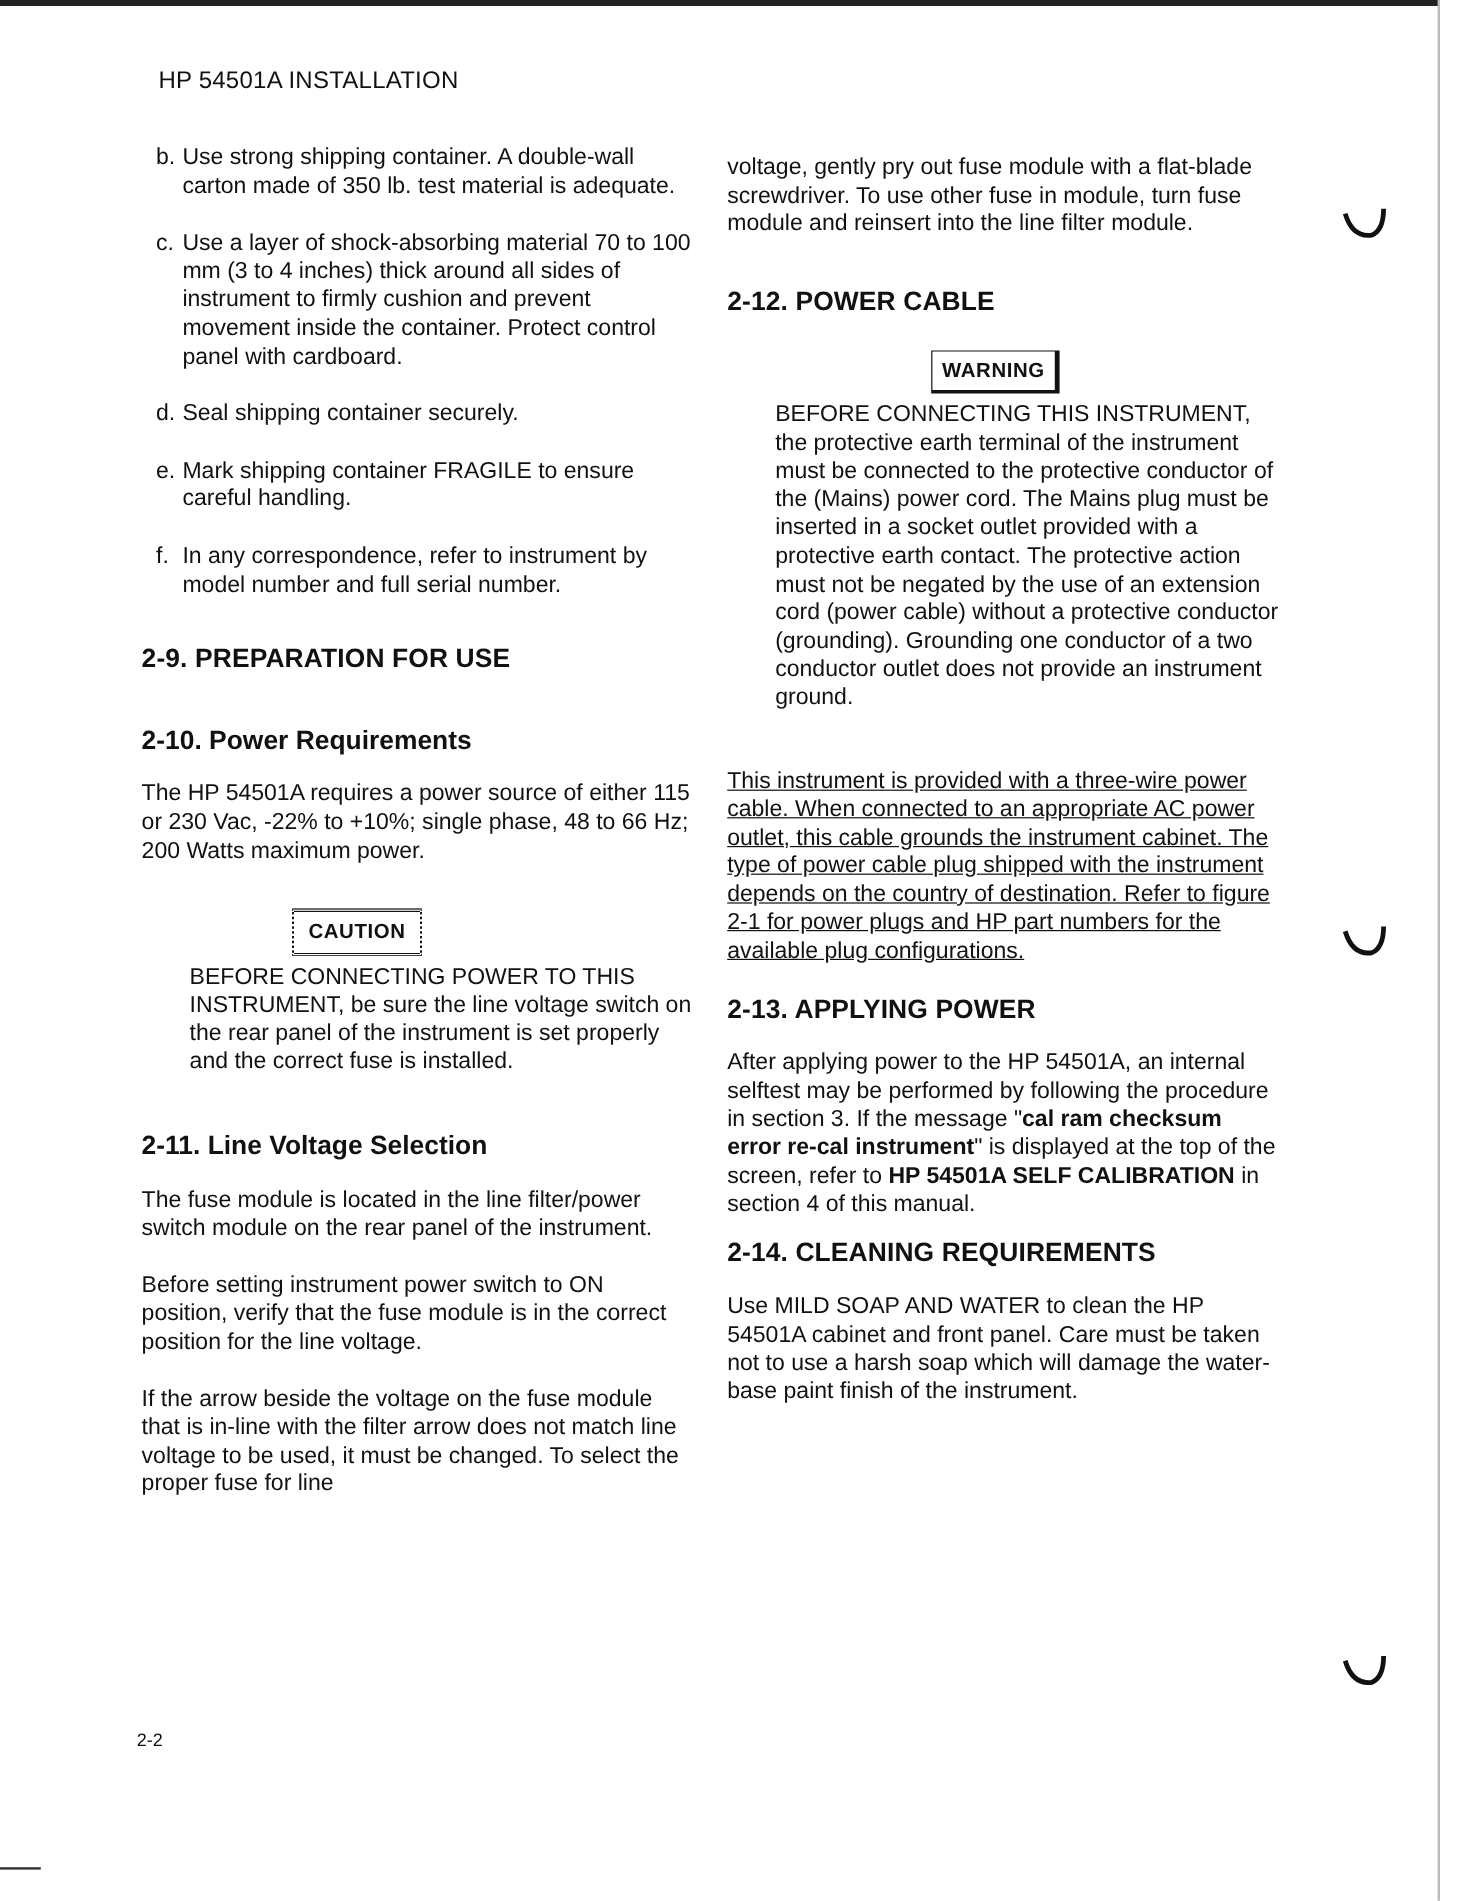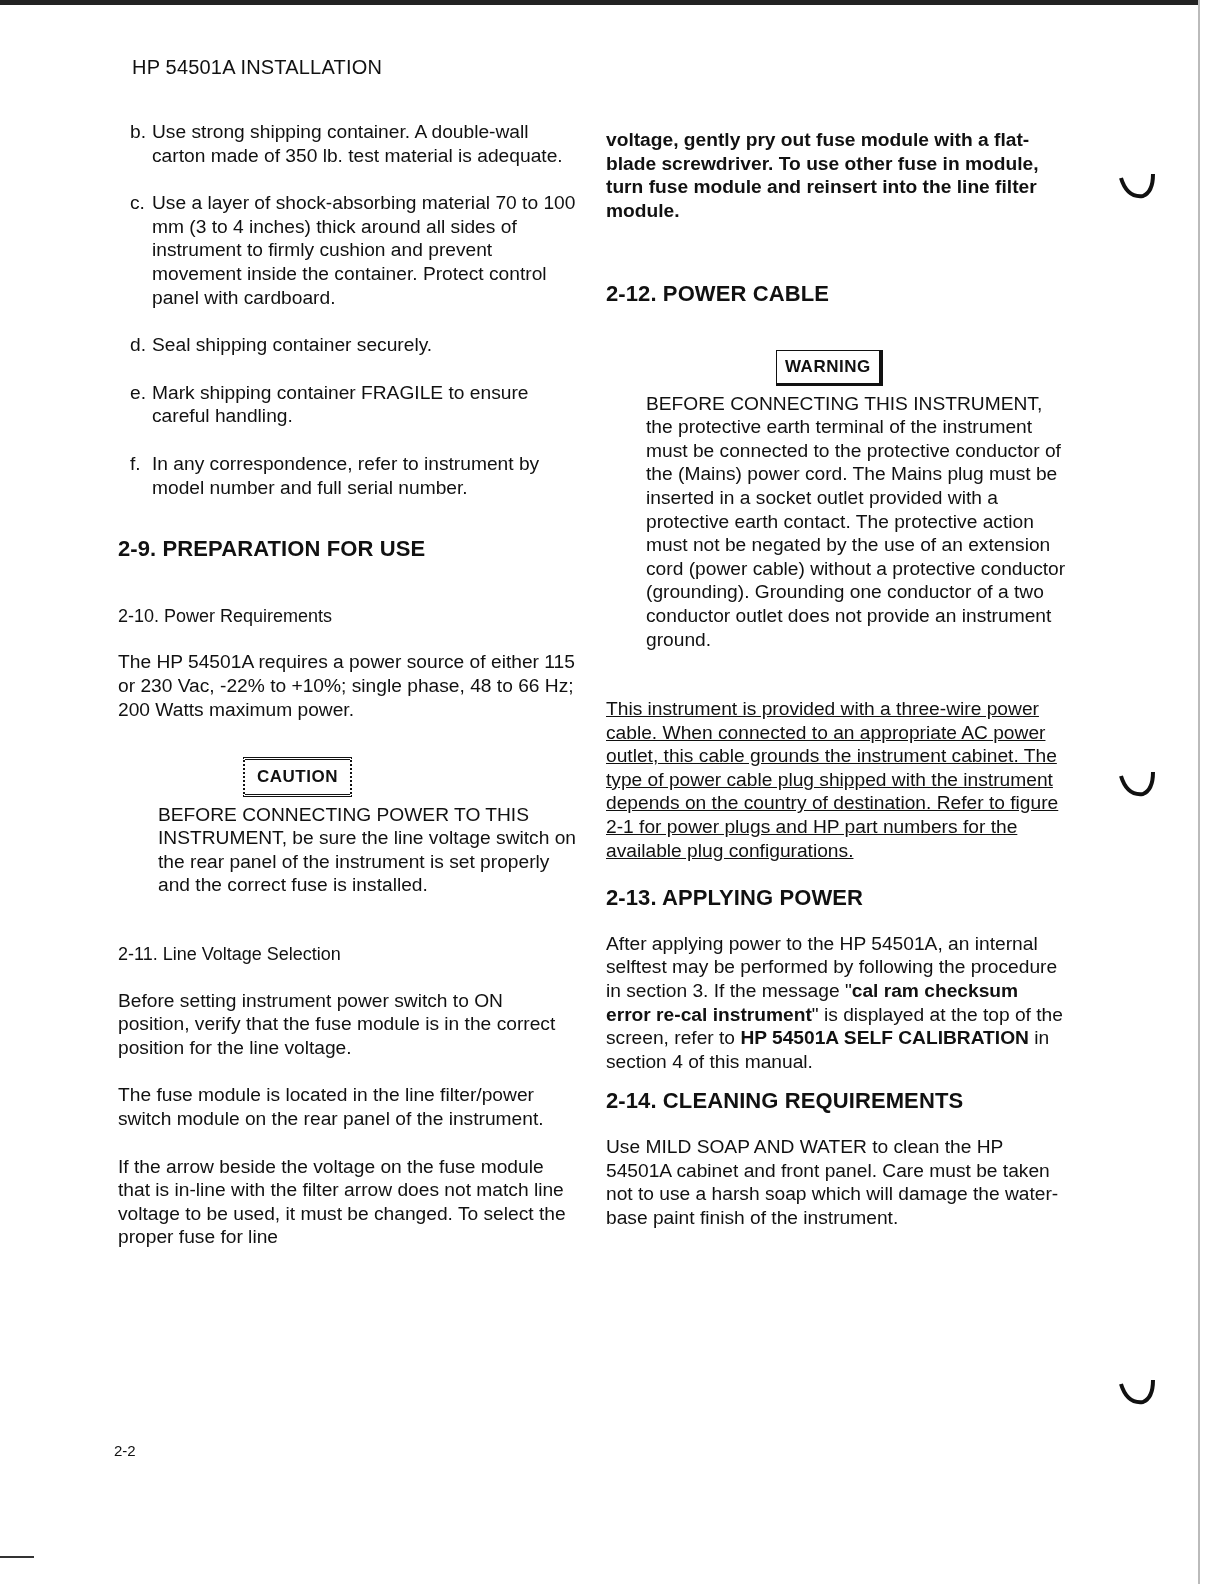--- a/index.html
+++ b/index.html
@@ -10,21 +10,21 @@
   .bottom-mark { position: absolute; left: 0; top: 1556px; width: 34px; height: 2px; background: #333; }
   .running-head { position: absolute; left: 132px; top: 56px; font-size: 20px; letter-spacing: 0.2px; }
   .page-num { position: absolute; left: 114px; top: 1442px; font-size: 15px; }
   .col { position: absolute; font-size: 19.2px; line-height: 23.6px; }
   .col-left { left: 118px; top: 120px; width: 460px; }
   .col-right { left: 606px; top: 128px; width: 460px; }
   .item { position: relative; padding-left: 34px; margin-bottom: 24px; }
   .item .marker { position: absolute; left: 12px; top: 0; }
   p { margin: 0 0 24px 0; }
   h2 { font-size: 22px; font-weight: bold; margin: 0; letter-spacing: 0.1px; }
-  h3 { font-size: 18px; font-weight: normal; margin: 0; }
+  h3 { font-size: 22px; font-weight: bold; margin: 0; }
   .notice { padding-left: 40px; margin-bottom: 24px; }
   .caution-box { display: inline-block; margin: 0 0 6px 125px; padding: 5px 12px;
                  border-left: 2px dotted #111; border-right: 2px dotted #111;
                  border-top: 3px double #111; border-bottom: 3px double #111;
                  font-weight: bold; font-size: 17px; letter-spacing: 0.5px; }
   .warning-box { display: inline-block; margin: 0 0 6px 170px; padding: 4px 8px;
                  border: 1px solid #111; border-right: 4px solid #111; border-bottom: 3px solid #111;
                  font-weight: bold; font-size: 17px; letter-spacing: 0.5px; }
   b { font-weight: bold; }
   .binder-hole { position: absolute; left: 1117px; width: 40px; height: 30px; }
@@ -64,29 +64,29 @@
 
   <h3 style="margin-bottom:22px;">2-10. Power Requirements</h3>
   <p style="margin-bottom:36px;">The HP 54501A requires a power source of either 115 or 230 Vac, -22% to +10%; single phase, 48 to 66 Hz; 200 Watts maximum power.</p>
 
   <div style="margin-bottom:46px;">
     <div class="caution-box">CAUTION</div>
     <div class="notice" style="margin-bottom:0;">BEFORE CONNECTING POWER TO THIS INSTRUMENT, be sure the line voltage switch on the rear panel of the instrument is set properly and the correct fuse is installed.</div>
   </div>
 
   <h3 style="margin-bottom:22px;">2-11. Line Voltage Selection</h3>
+  <p>The fuse module is located in the line filter/power switch module on the rear panel of the instrument.</p>
   <p>Before setting instrument power switch to ON position, verify that the fuse module is in the correct position for the line voltage.</p>
-  <p>The fuse module is located in the line filter/power switch module on the rear panel of the instrument.</p>
   <p>If the arrow beside the voltage on the fuse module that is in-line with the filter arrow does not match line voltage to be used, it must be changed. To select the proper fuse for line</p>
 </div>
 
 <div class="col col-right">
-  <p style="margin-bottom:60px;font-weight:bold;">voltage, gently pry out fuse module with a flat-blade screwdriver.  To use other fuse in module, turn fuse module and reinsert into the line filter module.</p>
+  <p style="margin-bottom:40px;">voltage, gently pry out fuse module with a flat-blade screwdriver.  To use other fuse in module, turn fuse module and reinsert into the line filter module.</p>
 
-  <h2 style="margin-bottom:44px;">2-12. POWER CABLE</h2>
+  <h2 style="margin-bottom:30px;">2-12. POWER CABLE</h2>
 
   <div style="margin-bottom:46px;">
     <div class="warning-box">WARNING</div>
     <div class="notice" style="margin-bottom:0;">BEFORE CONNECTING THIS INSTRUMENT, the protective earth terminal of the instrument must be connected to the protective conductor of the (Mains) power cord.  The Mains plug must be inserted in a socket outlet provided with a protective earth contact.  The protective action must not be negated by the use of an extension cord (power cable) without a protective conductor (grounding). Grounding one conductor of a two conductor outlet does not provide an instrument ground.</div>
   </div>
 
   <p style="margin-bottom:24px;text-decoration:underline;">This instrument is provided with a three-wire power cable.  When connected to an appropriate AC power outlet, this cable grounds the instrument cabinet. The type of power cable plug shipped with the instrument depends on the country of destination.  Refer to figure 2-1 for power plugs and HP part numbers for the available plug configurations.</p>
 
   <h2 style="margin-bottom:22px;">2-13. APPLYING POWER</h2>
   <p style="margin-bottom:16px;"><span>After applying power to the HP 54501A, an internal selftest may be performed by following the procedure in section 3. If the message "</span><b>cal ram checksum error re-cal instrument</b><span>" is displayed at the top of the screen, refer to </span><b>HP 54501A SELF CALIBRATION</b><span> in section 4 of this manual.</span></p>

